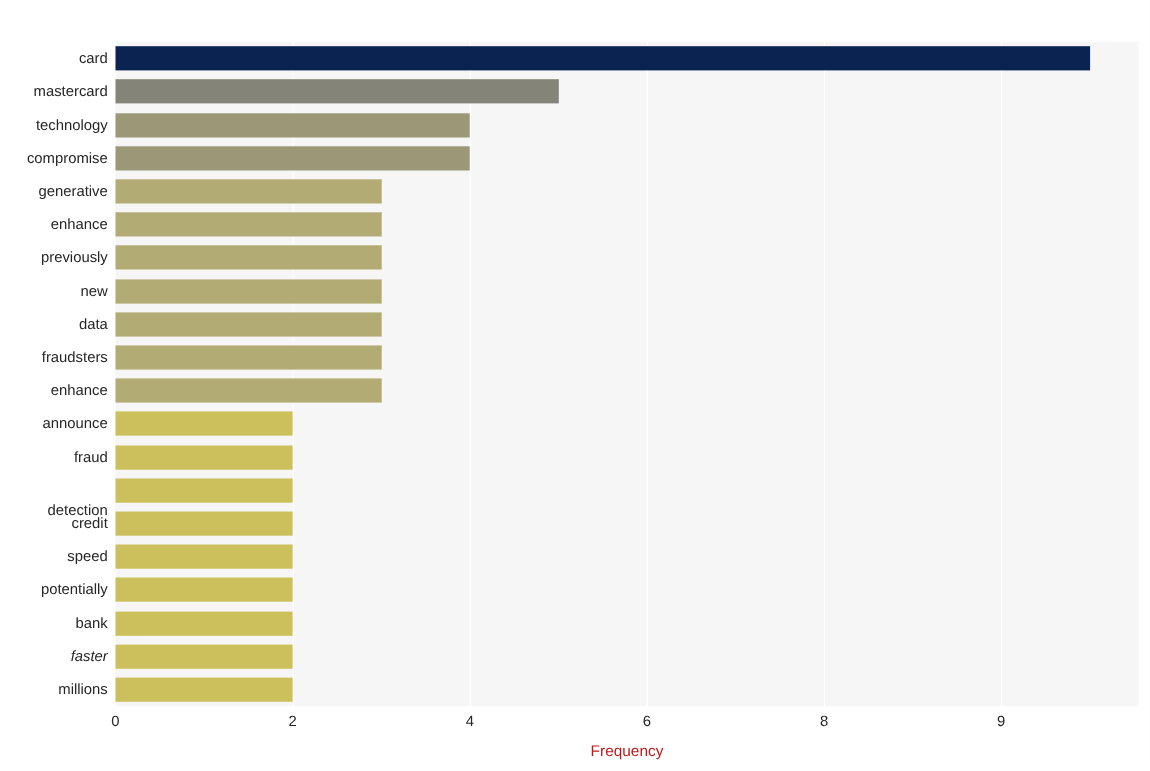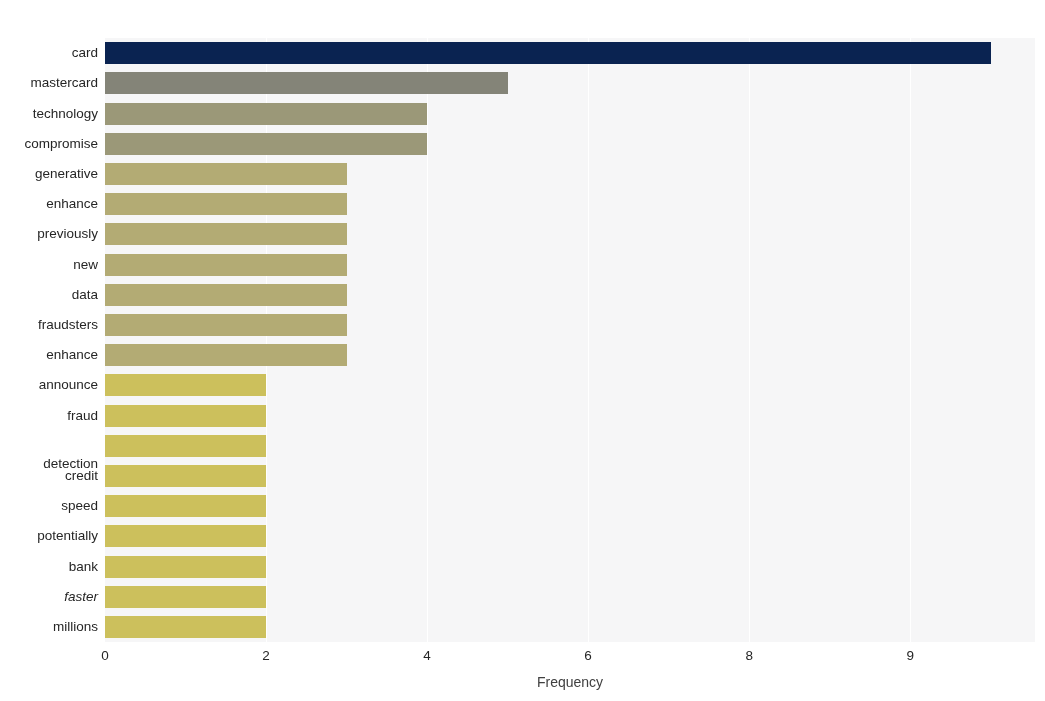--- a/index.html
+++ b/index.html
@@ -100,21 +100,21 @@
     white-space: nowrap;
   }
 
   #xaxis-title {
     position: absolute;
     left: 105px;
     top: 674px;
     width: 930px;
     text-align: center;
     font-size: 14px;
-    color: #404040;
+    color: #b91c1c;
   }
 </style>
 </head>
 <body>
 
 <div id="figure">
 
 
   <div id="plot-area">
     <div id="gridlines-layer">

